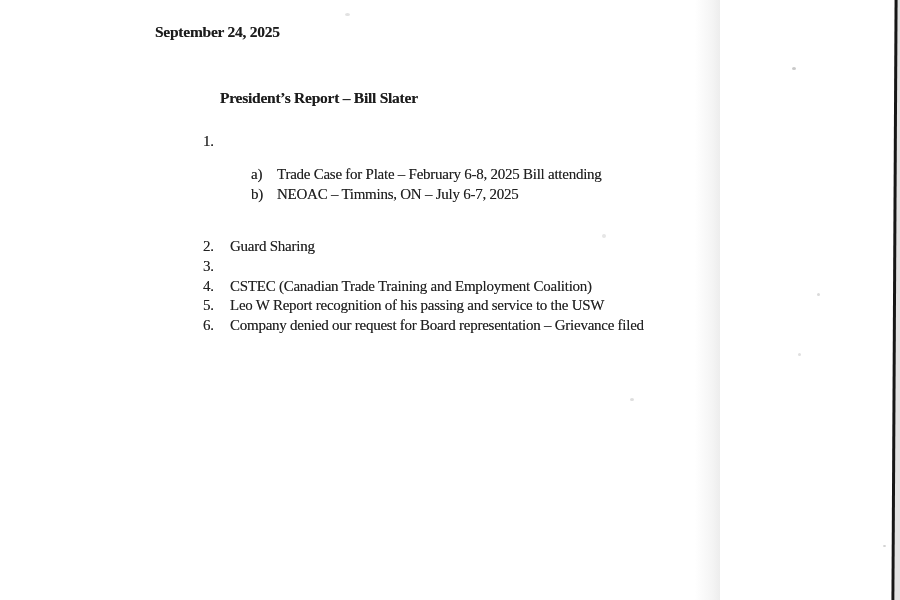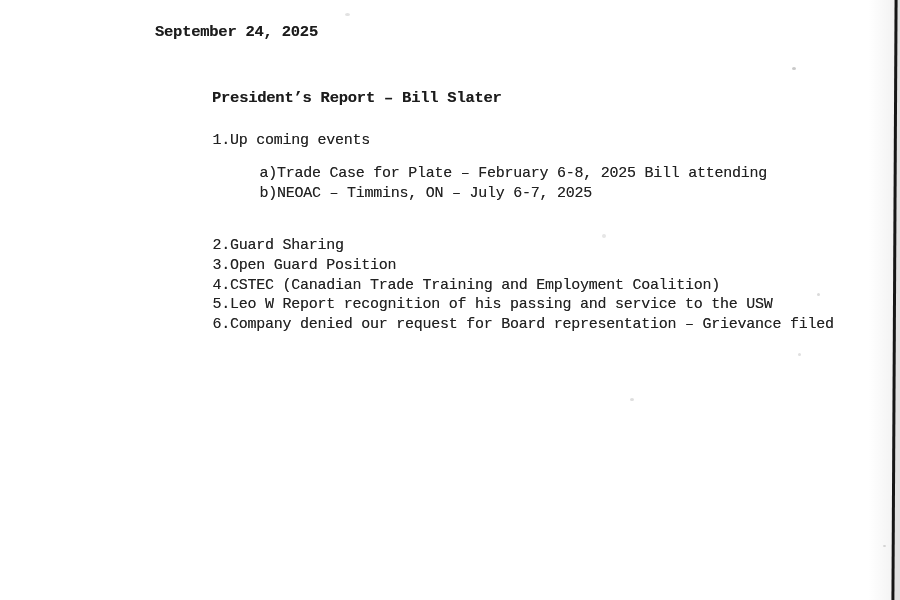--- a/index.html
+++ b/index.html
@@ -5,45 +5,44 @@
   html, body {
     margin: 0;
     padding: 0;
     width: 900px;
     height: 600px;
     background: #ffffff;
     overflow: hidden;
   }
   .page {
     position: relative;
-    width: 900px;
+    width: 720px;
     height: 600px;
     background: linear-gradient(to right, #ffffff 0%, #ffffff 96.5%, #f4f4f4 99%, #ededed 100%);
-    font-family: Liberation Mono, monospace;
+    font-family: Liberation Serif, serif;
     color: #1f1f1f;
-    text-align: right;
   }
   .txt-line {
     position: absolute;
     white-space: nowrap;
     font-size: 15px;
     line-height: 20px;
     letter-spacing: -0.25px;
     color: #222222;
     text-shadow: 0 0 0.5px rgba(40,40,40,0.55);
   }
   .date-line {
     left: 155px;
     top: 22px;
     font-weight: 700;
     font-size: 15.5px;
     color: #1c1c1c;
   }
   .title-line {
-    left: 212px;
+    left: 220px;
     top: 88px;
     font-weight: 700;
     font-size: 15.5px;
     color: #1c1c1c;
   }
   .list-row { display: flex; }
   .num {
     display: inline-block;
     width: 27px;
     flex: 0 0 27px;
@@ -94,41 +93,39 @@
 <body>
 
 <div class="page">
 
   <div class="txt-line date-line">September 24, 2025</div>
 
   <div class="txt-line title-line">President’s Report – Bill Slater</div>
 
   <div class="txt-line list-row row-1">
     <span class="num">1.</span>
-    <span class="txt">Up coming events</span>
   </div>
 
   <div class="txt-line list-row sub row-a">
     <span class="num">a)</span>
     <span class="txt">Trade Case for Plate – February 6-8, 2025 Bill attending</span>
   </div>
 
   <div class="txt-line list-row sub row-b">
     <span class="num">b)</span>
     <span class="txt">NEOAC – Timmins, ON – July 6-7, 2025</span>
   </div>
 
   <div class="txt-line list-row row-2">
     <span class="num">2.</span>
     <span class="txt">Guard Sharing</span>
   </div>
 
   <div class="txt-line list-row row-3">
     <span class="num">3.</span>
-    <span class="txt">Open Guard Position</span>
   </div>
 
   <div class="txt-line list-row row-4">
     <span class="num">4.</span>
     <span class="txt">CSTEC (Canadian Trade Training and Employment Coalition)</span>
   </div>
 
   <div class="txt-line list-row row-5">
     <span class="num">5.</span>
     <span class="txt">Leo W Report recognition of his passing and service to the USW</span>

